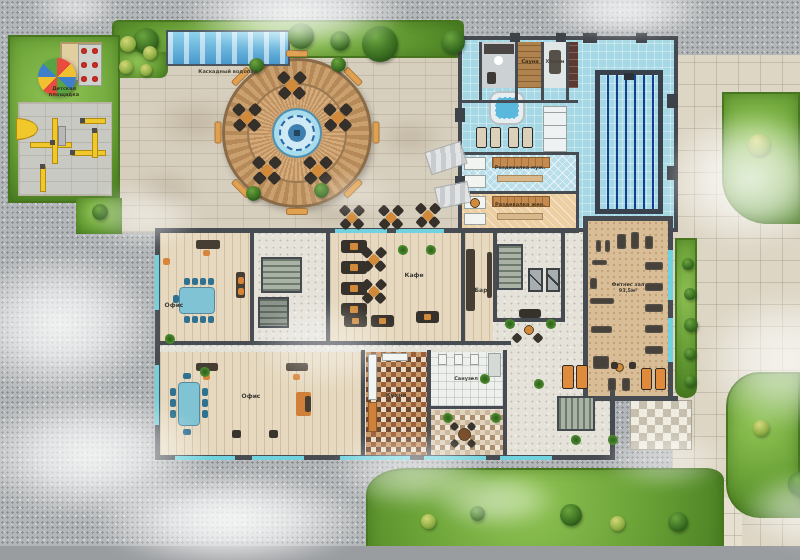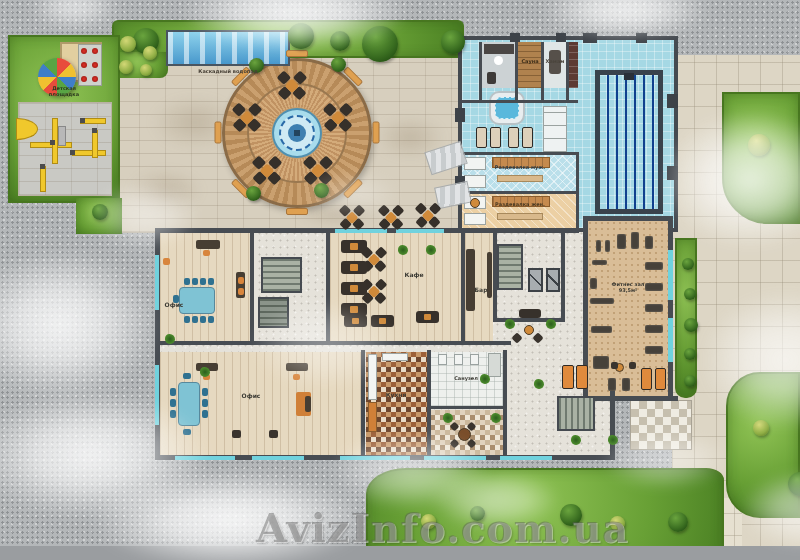--- a/index.html
+++ b/index.html
@@ -218,21 +218,20 @@
   <div class="lbl" style="left:236px;top:393px;width:30px">Офис</div>
   <div class="lbl" style="left:400px;top:272px;width:28px">Кафе</div>
   <div class="lbl" style="left:470px;top:287px;width:22px">Бар</div>
   <div class="lbl" style="left:380px;top:392px;width:32px">Кухня</div>
   <div class="lbl tiny" style="left:446px;top:376px;width:40px">Санузел</div>
   <div class="lbl tiny" style="left:606px;top:282px;width:44px">
     <span style="position:static;display:block">Фитнес зал</span>
     <span style="position:static;display:block">93,5м²</span>
   </div>
 
-  <div id="watermark">AvizInfo.com.ua</div>
 <div class="wall" style="left: 155px; top: 228px; width: 424px; height: 5px;"></div>
     <div class="wall" style="left: 583px; top: 216px; width: 90px; height: 5px;"></div>
     <div class="wall" style="left: 668px; top: 216px; width: 5px; height: 185px;"></div>
     <div class="wall" style="left: 583px; top: 216px; width: 5px; height: 185px;"></div>
     <div class="wall" style="left: 583px; top: 396px; width: 95px; height: 5px;"></div>
     <div class="wall" style="left: 155px; top: 228px; width: 5px; height: 232px;"></div>
     <div class="wall" style="left: 155px; top: 455px; width: 460px; height: 5px;"></div>
     <div class="wall" style="left: 610px; top: 390px; width: 5px; height: 68px;"></div>
     <div class="wall" style="left: 250px; top: 233px; width: 4px; height: 110px;"></div>
     <div class="wall" style="left: 326px; top: 233px; width: 4px; height: 110px;"></div>

